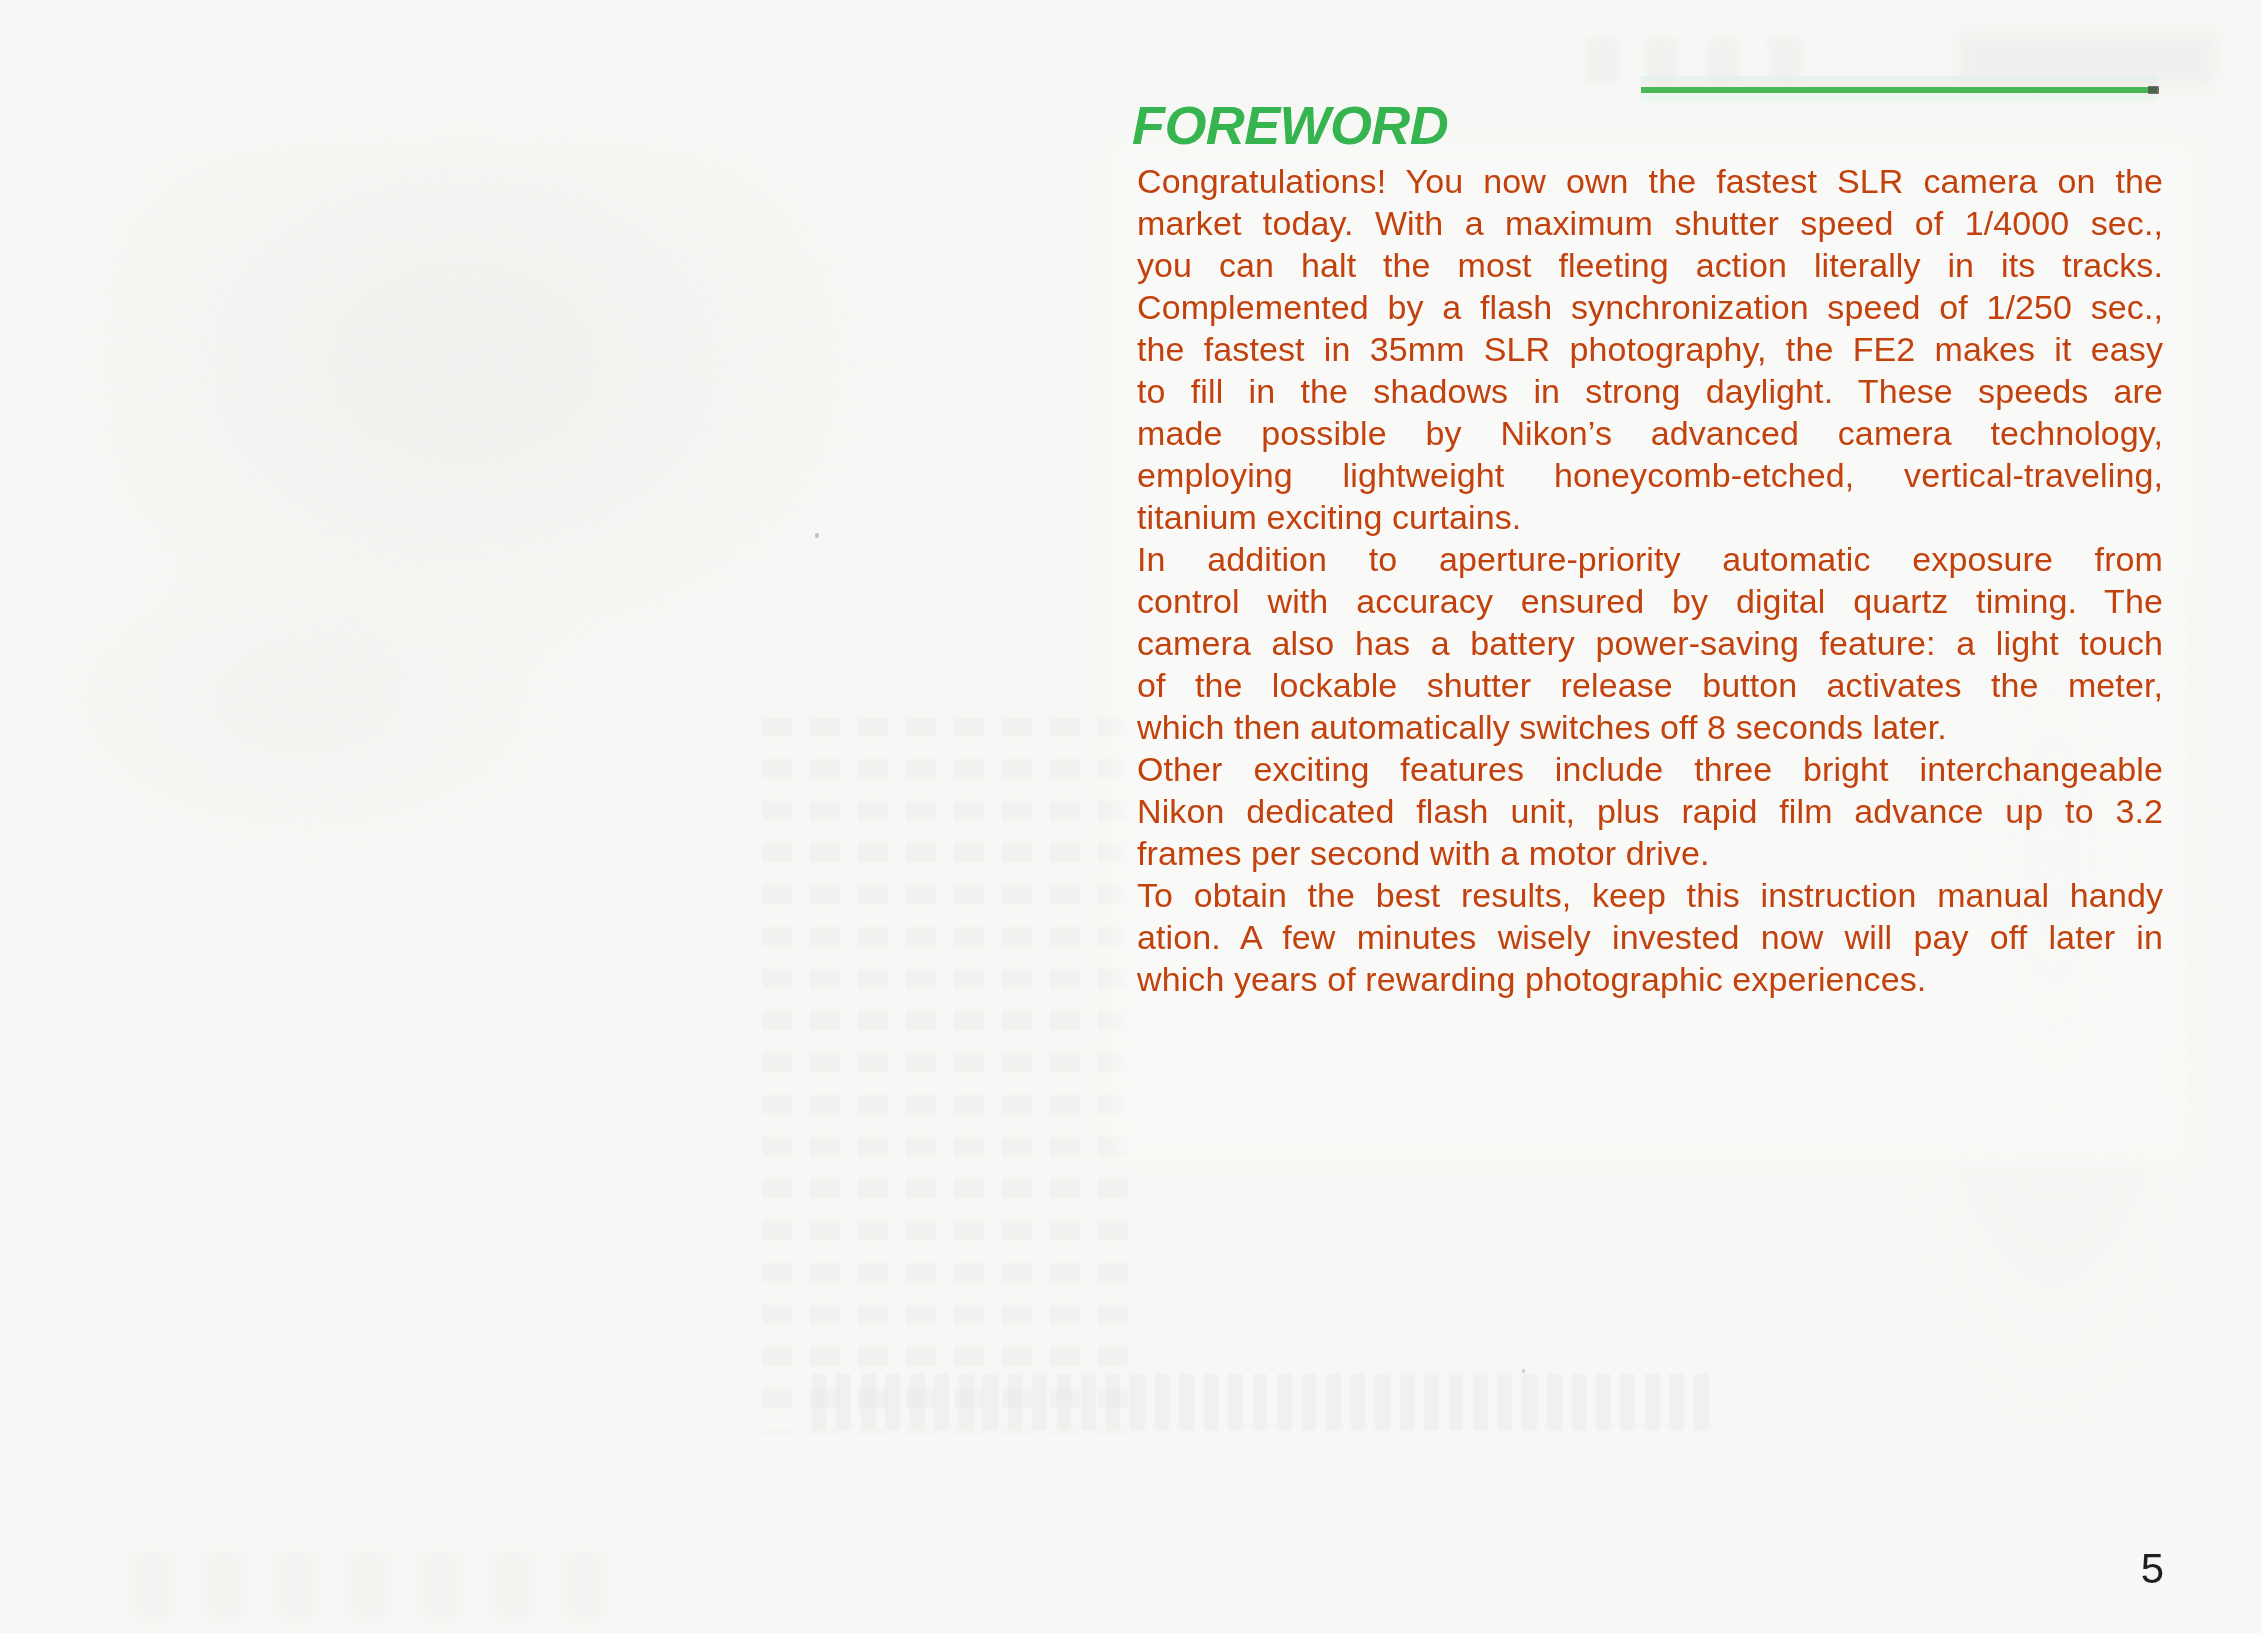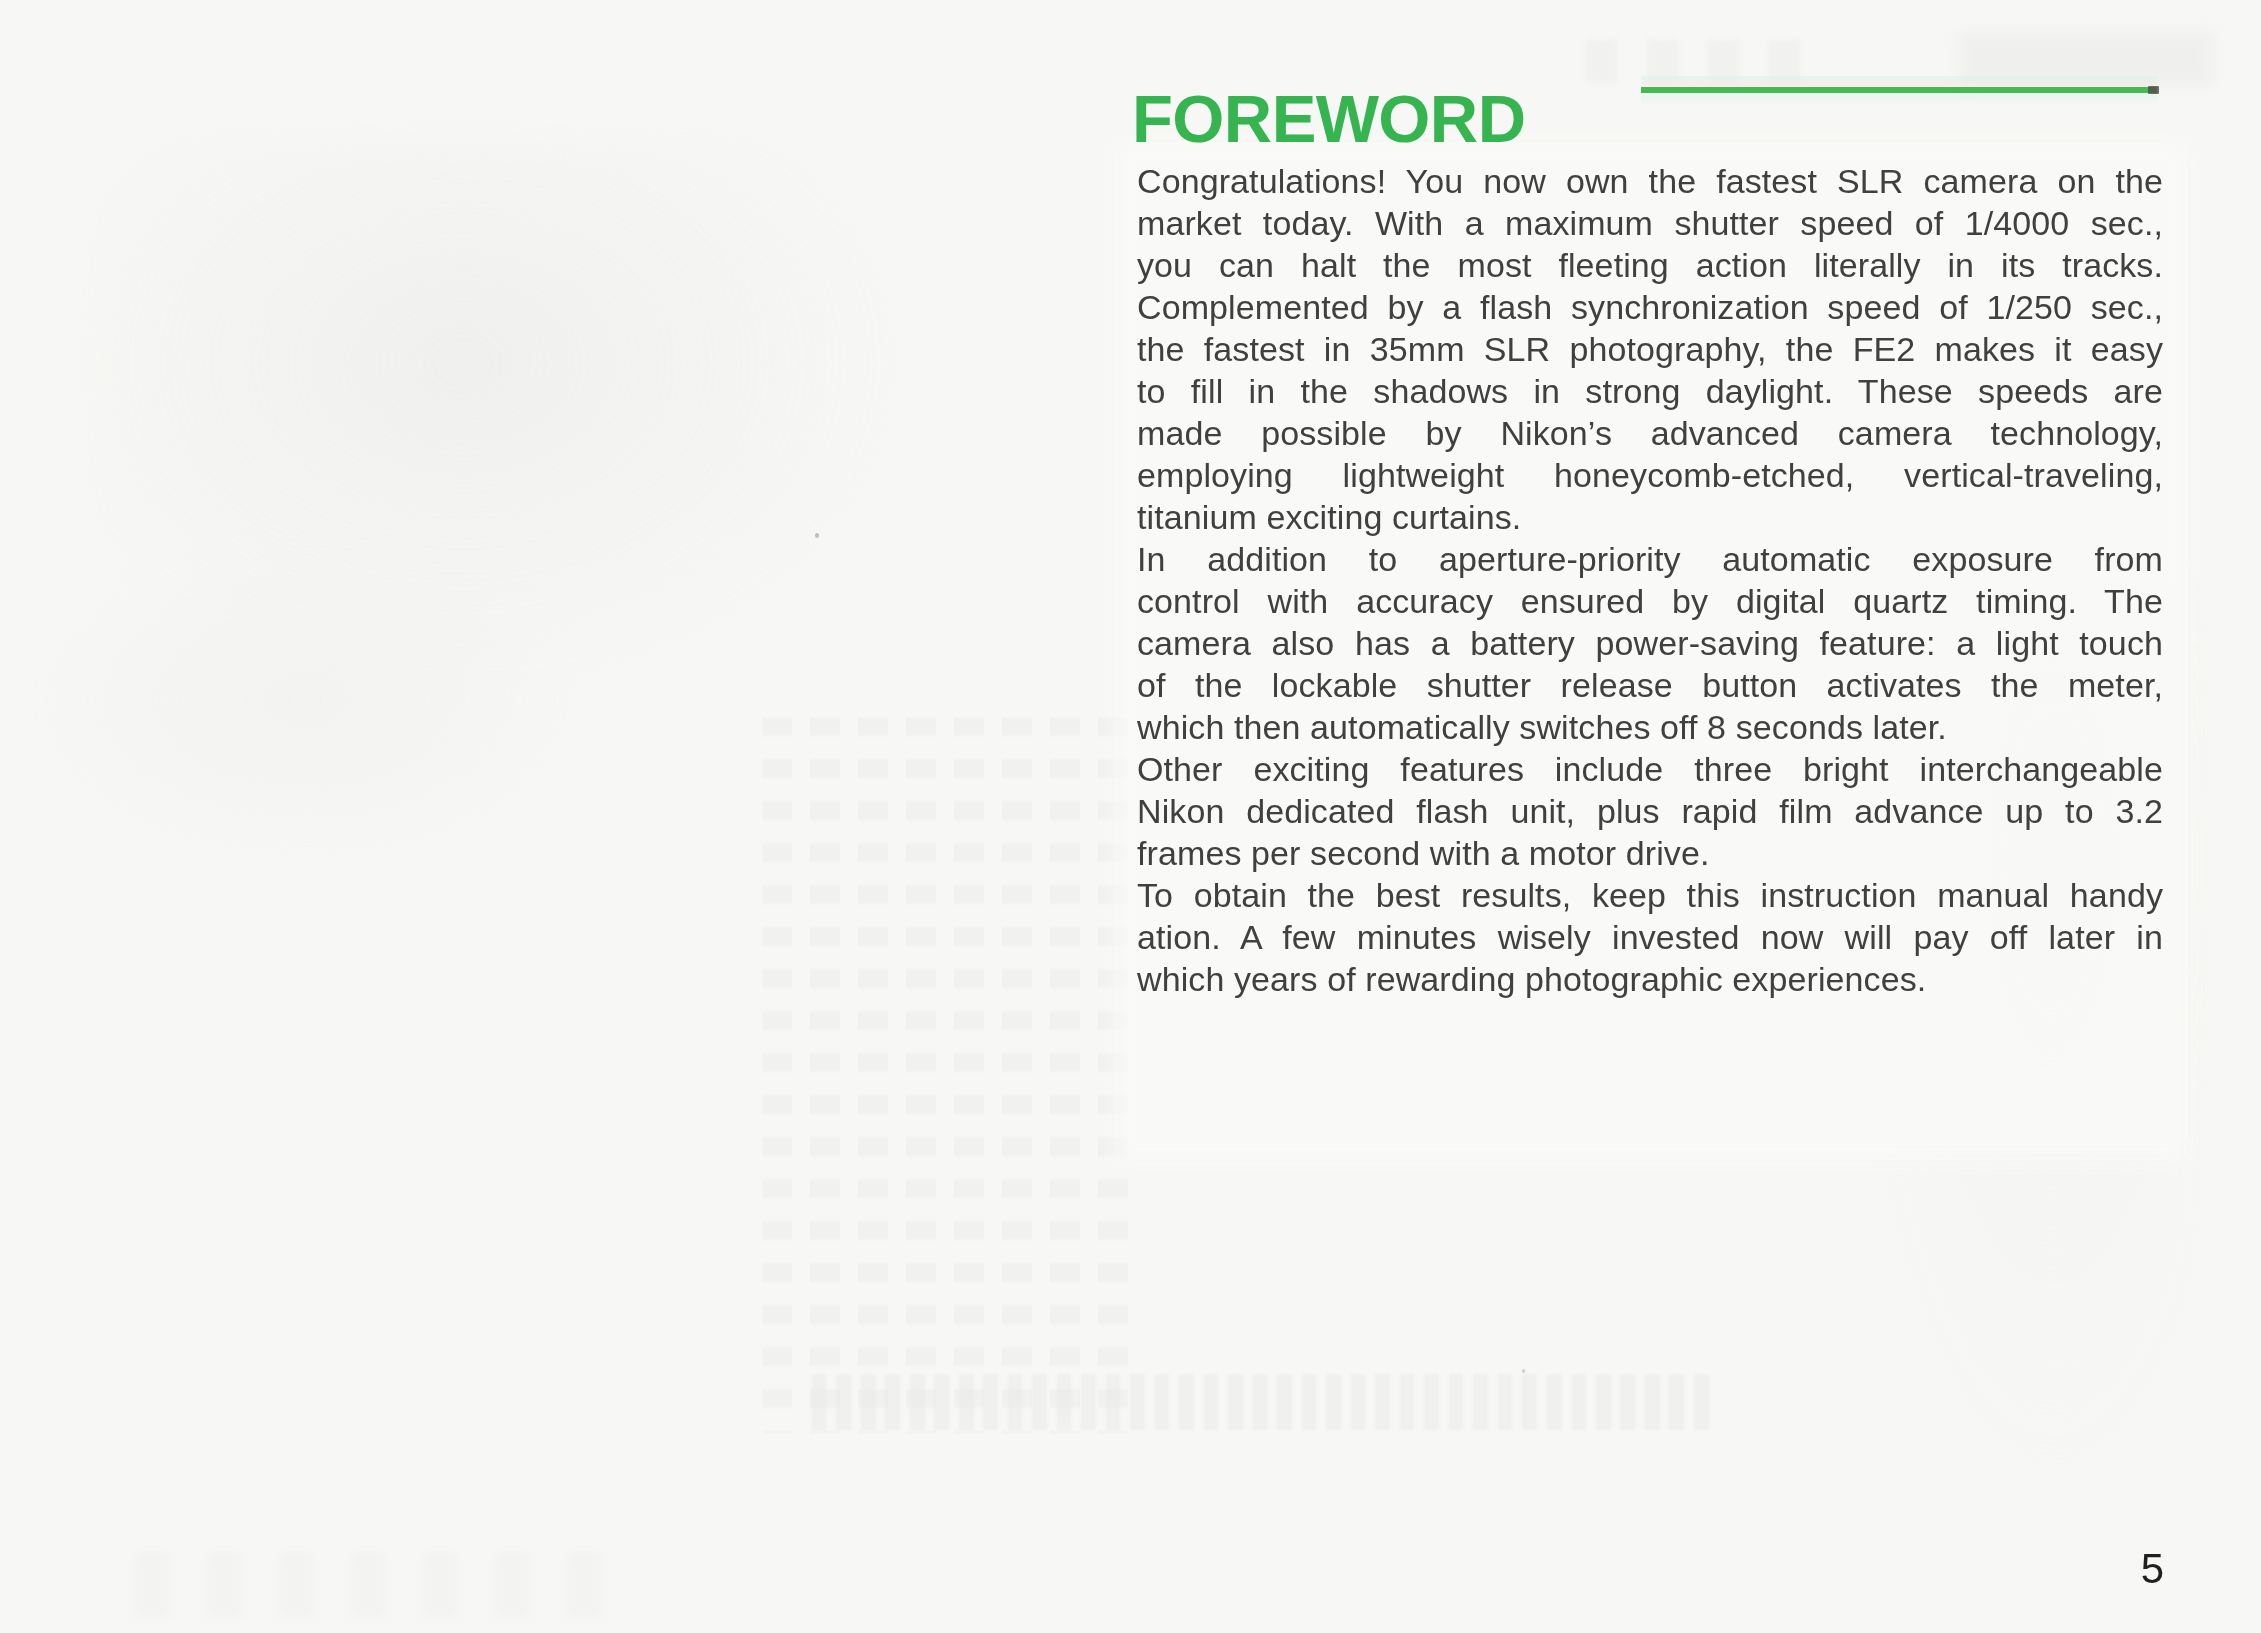--- a/index.html
+++ b/index.html
@@ -48,24 +48,25 @@
   .speck-2 { left: 1522px; top: 1369px; width: 3.3px; height: 3.9px;
              background: #a5a5a2; border-radius: 50%; opacity: .5; }
 
   
   .text-panel { position: absolute; left: 1115px; top: 142px;
                 width: 1073px; height: 1018px;
                 background: #fafaf8; filter: blur(9px); opacity: .8; }
 
   
   .heading {
-    position: absolute; left: 1132px; top: 32px;
-    font-size: 67px; font-weight: bold;
+    position: absolute; left: 1132px; top: 48px;
+    font-size: 54px; font-weight: bold;
     letter-spacing: -0.6px; line-height: 83px;
     white-space: nowrap;
+    font-style: italic;
   }
   .green-rule {
     position: absolute; left: 1641px; top: 87px;
     width: 516px; height: 6.1px;
   }
   .rule-halo {
     position: absolute; left: 1641px; top: 76px;
     width: 516px; height: 29px;
     background: linear-gradient(180deg,
       rgba(210,245,240,.55) 0%, rgba(250,225,220,.4) 32%,
@@ -109,21 +110,21 @@
 <div class="patch patch-8"></div>
 <div class="patch speck-1"></div>
 <div class="patch speck-2"></div>
 <div class="text-panel"></div>
 
 <div class="rule-halo"></div>
 <h1 class="heading" style="color: rgb(53, 180, 79);">FOREWORD</h1>
 <div class="green-rule" style="background: rgb(70, 185, 84);"></div>
 <div class="rule-tip"></div>
 
-<div class="body-text" style="color: #404040;">
+<div class="body-text" style="color: #c2410c;">
     <div class="body-line just">Congratulations! You now own the fastest SLR camera on the</div>
     <div class="body-line just">market today. With a maximum shutter speed of 1/4000 sec.,</div>
     <div class="body-line just">you can halt the most fleeting action literally in its tracks.</div>
     <div class="body-line just">Complemented by a flash synchronization speed of 1/250 sec.,</div>
     <div class="body-line just">the fastest in 35mm SLR photography, the FE2 makes it easy</div>
     <div class="body-line just">to fill in the shadows in strong daylight. These speeds are</div>
     <div class="body-line just">made possible by Nikon’s advanced camera technology,</div>
     <div class="body-line just">employing lightweight honeycomb-etched, vertical-traveling,</div>
     <div class="body-line">titanium exciting curtains.</div>
     <div class="body-line just">In addition to aperture-priority automatic exposure from</div>

